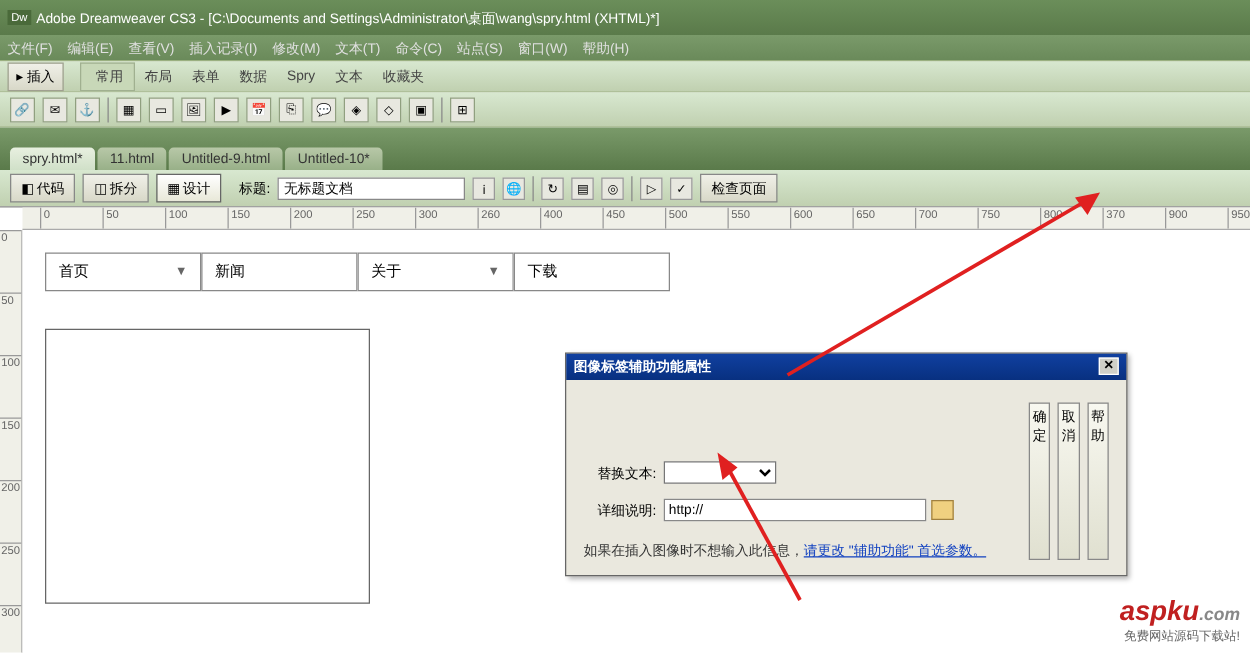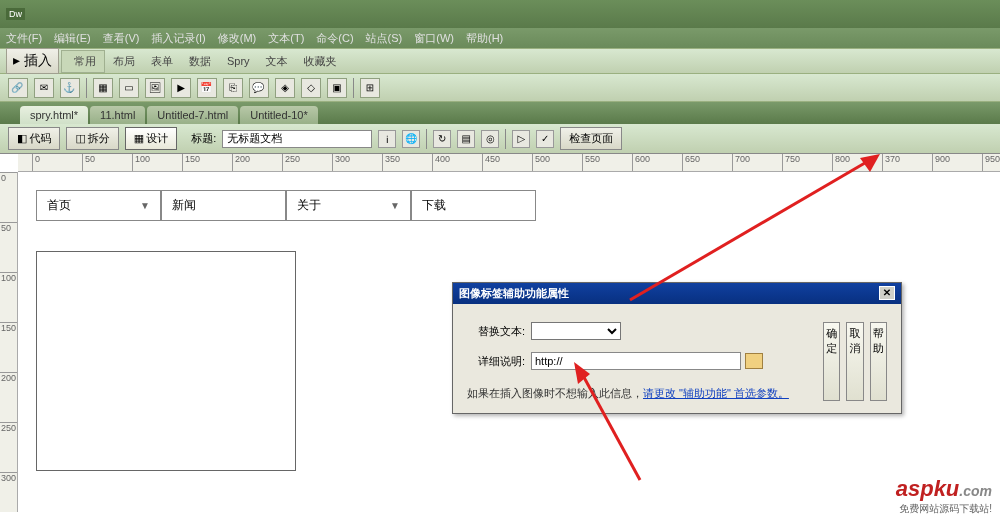--- a/index.html
+++ b/index.html
@@ -2,26 +2,26 @@
 <html><head>
 <meta charset="utf-8">
 <style>
 * { box-sizing: border-box; margin: 0; padding: 0; }
 body { font-family: "Microsoft YaHei", Arial, sans-serif; font-size: 11px; background: #fff; width: 1000px; height: 522px; overflow: hidden; position: relative; }
 .titlebar { background: linear-gradient(#6b8e5a, #5a7a4a); height: 28px; padding: 2px 6px; color: #fff; display: flex; align-items: center; }
 .titlebar .dw { background: #4a6a3a; padding: 1px 3px; font-size: 9px; margin-right: 4px; }
 .menubar { background: linear-gradient(#7a9a6a, #6a8a5a); height: 20px; padding: 2px 6px; display: flex; align-items: center; gap: 12px; color: #e0e0e0; font-size: 11px; }
 .menubar span { cursor: default; }
 .insertbar { background: linear-gradient(#d8e8d0, #c0d0b0); height: 26px; border-top: 1px solid #9ab080; border-bottom: 1px solid #9ab080; display: flex; align-items: center; padding: 0 6px; }
-.insertbar .tbtn { padding: 3px 6px; background: linear-gradient(#f0f0e8, #d8d8c8); border: 1px solid #a0a090; margin-right: 2px; font-size: 14px; }
+.insertbar .tbtn { padding: 3px 6px; background: linear-gradient(#f0f0e8, #d8d8c8); border: 1px solid #a0a090; margin-right: 13px; font-size: 11px; }
 .insertbar .tab { padding: 3px 8px; color: #444; font-size: 11px; }
 .insertbar .tab.active { background: #c8d8b8; border: 1px solid #a0b090; padding-left: 12px; }
 .iconbar { background: linear-gradient(#d8e8d0, #c0d0b0); height: 28px; border-bottom: 1px solid #9ab080; display: flex; align-items: center; padding: 0 8px; gap: 6px; }
 .icb { width: 20px; height: 20px; border: 1px solid #90a080; background: #e8e8e0; display: flex; align-items: center; justify-content: center; font-size: 10px; }
-.tabbar { background: linear-gradient(#7a9a6a, #5a7a4a); height: 22px; display: flex; align-items: flex-end; padding: 0 20px; }
+.tabbar { background: linear-gradient(#7a9a6a, #5a7a4a); height: 34px; display: flex; align-items: flex-end; padding: 0 8px; }
 .ftab { background: linear-gradient(#b8c8a8, #98b088); padding: 3px 10px; border-radius: 4px 4px 0 0; margin-right: 2px; font-size: 11px; color: #333; }
 .ftab.active { background: linear-gradient(#e8f0e0, #d0e0c8); }
 .doctoolbar { background: linear-gradient(#d8e8d0, #c0d0b0); height: 30px; border-bottom: 1px solid #888; display: flex; align-items: center; padding: 0 8px; gap: 6px; }
 .vbtn { padding: 3px 8px; border: 1px solid #888; background: linear-gradient(#f0f0e8, #d8d8c8); font-size: 11px; display: flex; align-items: center; gap: 2px; }
 .vbtn.active { background: linear-gradient(#fff, #e8e8d8); border: 1px solid #666; }
 .titlefld { width: 150px; height: 18px; border: 1px solid #888; background: #fff; padding: 0 4px; font-size: 11px; }
 .tbicon { width: 18px; height: 18px; border: 1px solid #999; background: #e8e8e0; display: inline-flex; align-items: center; justify-content: center; font-size: 10px; }
 .ruler-h { height: 18px; background: #f0f0e8; border-bottom: 1px solid #aaa; position: relative; margin-left: 18px; overflow: hidden; font-size: 9px; color: #666; }
 .tick { position: absolute; border-left: 1px solid #999; height: 100%; padding-left: 2px; }
 .workspace { display: flex; height: 340px; }
@@ -29,41 +29,42 @@
 .vtick { position: absolute; border-top: 1px solid #999; width: 100%; padding-left: 1px; }
 .canvas { flex: 1; background: #fff; position: relative; padding: 18px; }
 .sprymenu { display: flex; }
 .sprymenu .mi { border: 1px solid #888; padding: 6px 10px; width: 125px; display: flex; justify-content: space-between; align-items: center; font-size: 12px; background: #fff; }
 .sprymenu .mi .arr { font-size: 10px; color: #666; }
 .imgbox { margin-top: 30px; width: 260px; height: 220px; border: 1px solid #666; background: #fff; }
 .dialog { position: absolute; top: 282px; left: 452px; width: 450px; background: #eae8de; border: 1px solid #666; box-shadow: 2px 2px 4px rgba(0,0,0,0.3); }
 .dialog .dtb { background: linear-gradient(#1040a0, #083080); color: #fff; padding: 3px 6px; display: flex; justify-content: space-between; font-size: 11px; font-weight: bold; }
 .dclose { width: 16px; height: 14px; background: #d0d0c8; border: 1px solid #fff; color: #000; text-align: center; line-height: 12px; font-size: 10px; }
 .dbody { padding: 18px 14px 12px 14px; display: flex; }
-.dleft { flex: 1; }
+.dleft { flex: 1; margin-top: 47px; }
 .drow { display: flex; align-items: center; margin-bottom: 12px; font-size: 11px; }
 .drow label { width: 58px; text-align: right; margin-right: 6px; }
 .drow input[type=text] { height: 18px; border: 1px solid #888; background: #fff; padding: 0 3px; font-size: 11px; }
 .drow select { background: #fff; }
 .folder { width: 18px; height: 16px; background: #f0d080; border: 1px solid #a08040; margin-left: 4px; }
 .dhint { font-size: 11px; color: #333; margin-top: 16px; }
 .dhint a { color: #1040c0; text-decoration: underline; }
 .dright { width: 78px; display: flex; gap: 6px; padding-left: 14px; }
 .dbtn { border: 1px solid #888; background: linear-gradient(#f8f8f0, #e0e0d0); padding: 3px 0; text-align: center; font-size: 11px; }
 .arrow-red { position: absolute; pointer-events: none; }
 .watermark { position: absolute; bottom: 6px; right: 8px; font-size: 22px; font-weight: bold; font-style: italic; }
 .watermark .a { color: #c02020; }
 .watermark .c { color: #888; font-size: 14px; }
 .watermark .sub { font-size: 10px; color: #666; display: block; text-align: right; font-style: normal; font-weight: normal; }
 </style>
 </head>
 <body>
 
 <div class="titlebar">
   <span class="dw">Dw</span>
+  <span>Adobe Dreamweaver CS3 - [C:\Documents and Settings\Administrator\桌面\wang\spry.html (XHTML)*]</span>
 </div>
 
 <div class="menubar">
   <span>文件(F)</span>
   <span>编辑(E)</span>
   <span>查看(V)</span>
   <span>插入记录(I)</span>
   <span>修改(M)</span>
   <span>文本(T)</span>
   <span>命令(C)</span>
@@ -98,21 +99,21 @@
   <span class="icb">◈</span>
   <span class="icb">◇</span>
   <span class="icb">▣</span>
   <span style="width:1px;height:20px;background:#888"></span>
   <span class="icb">⊞</span>
 </div>
 
 <div class="tabbar">
   <span class="ftab active">spry.html*</span>
   <span class="ftab">11.html</span>
-  <span class="ftab">Untitled-7.html</span>
+  <span class="ftab">Untitled-9.html</span>
   <span class="ftab">Untitled-10*</span>
 </div>
 
 <div class="doctoolbar">
   <span class="vbtn">
       <span>◧</span>
       <span>代码</span>
     </span>
   <span class="vbtn">
       <span>◫</span>
@@ -137,21 +138,21 @@
 </div>
 
 <div class="ruler-h" id="hruler">
     <div class="tick" style="left: 14px;">0</div>
     <div class="tick" style="left: 64px;">50</div>
     <div class="tick" style="left: 114px;">100</div>
     <div class="tick" style="left: 164px;">150</div>
     <div class="tick" style="left: 214px;">200</div>
     <div class="tick" style="left: 264px;">250</div>
     <div class="tick" style="left: 314px;">300</div>
-    <div class="tick" style="left: 364px;">350</div>
+    <div class="tick" style="left: 364px;">260</div>
     <div class="tick" style="left: 414px;">400</div>
     <div class="tick" style="left: 464px;">450</div>
     <div class="tick" style="left: 514px;">500</div>
     <div class="tick" style="left: 564px;">550</div>
     <div class="tick" style="left: 614px;">600</div>
     <div class="tick" style="left: 664px;">650</div>
     <div class="tick" style="left: 714px;">700</div>
     <div class="tick" style="left: 764px;">750</div>
     <div class="tick" style="left: 814px;">800</div>
     <div class="tick" style="left: 864px;">370</div>

